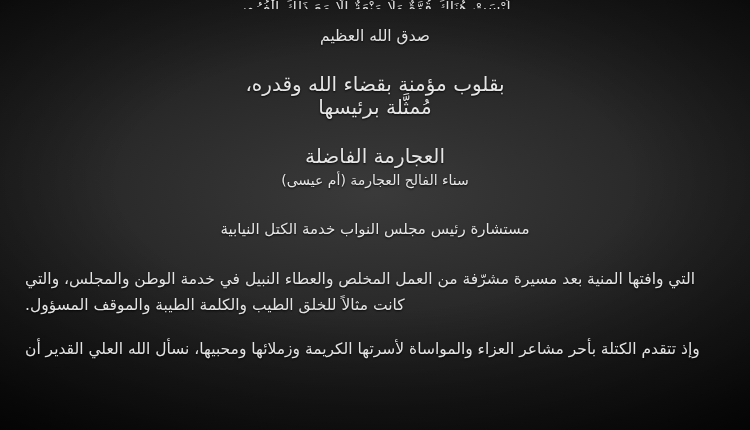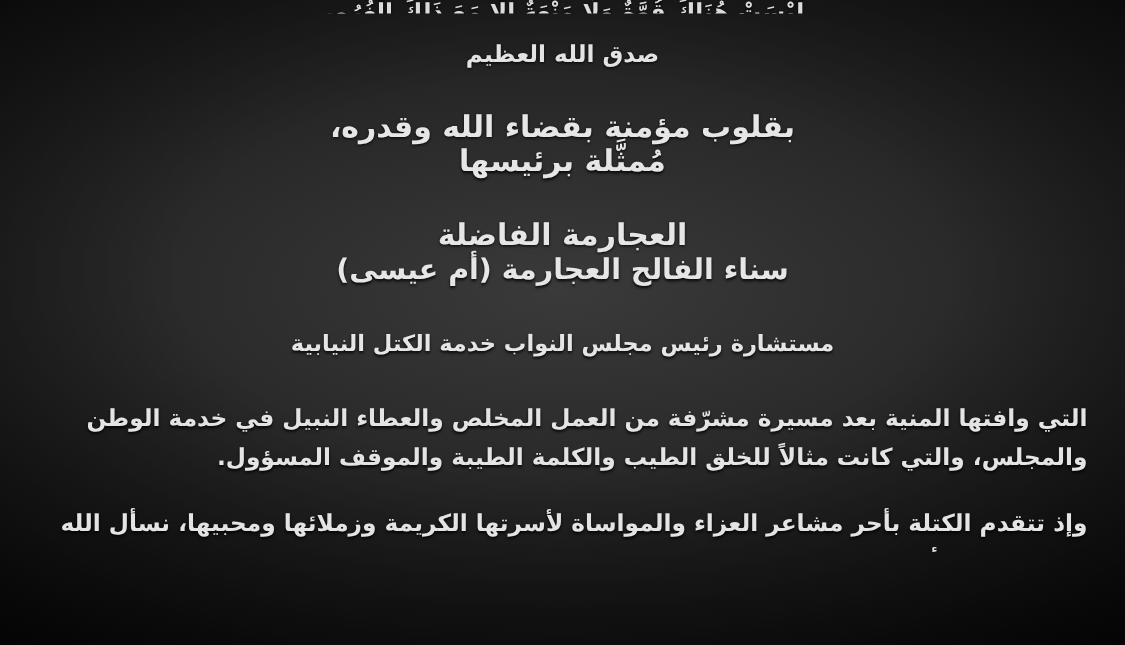--- a/index.html
+++ b/index.html
@@ -13,21 +13,20 @@
     overflow: hidden;
     font-family: "DejaVu Sans", sans-serif;
   }
   #poster {
     position: relative;
     width: 750px;
     height: 430px;
     background:
       radial-gradient(ellipse 120% 90% at 50% 45%, #3a3a3a 0%, #2b2b2b 28%, #1d1d1d 52%, #121212 72%, #070707 100%);
     overflow: hidden;
-    font-weight: bold;
   }
   
   #poster::after {
     content: "";
     position: absolute;
     inset: 0;
     background:
       radial-gradient(ellipse 85% 75% at 50% 42%, rgba(0,0,0,0) 40%, rgba(0,0,0,0.45) 78%, rgba(0,0,0,0.8) 100%);
     pointer-events: none;
   }
@@ -61,30 +60,30 @@
     font-size: 15.5px;
     line-height: 21px;
     color: #e3e3e3;
     margin-top: 17px;
   }
 
   .gap-lg { height: 26px; }
   .gap-md { height: 18px; }
 
   .s16 { font-size: 20px; line-height: 23px; }
-  .s17 { font-size: 19px; line-height: 24px; }
+  .s17 { font-size: 14px; line-height: 24px; }
   .s15 { font-size: 15px; line-height: 22px; }
 
   .para {
     font-size: 15.5px;
     line-height: 26px;
     color: #e4e4e4;
     max-width: 700px;
     margin: 0 auto;
-    text-align: right;
+    text-align: left;
     text-shadow: 0 1px 2px rgba(0,0,0,0.85);
     white-space: normal;
   }
   .para-cut {
     height: 32px;
     overflow: hidden;
   }
 </style>
 </head>
 <body>

